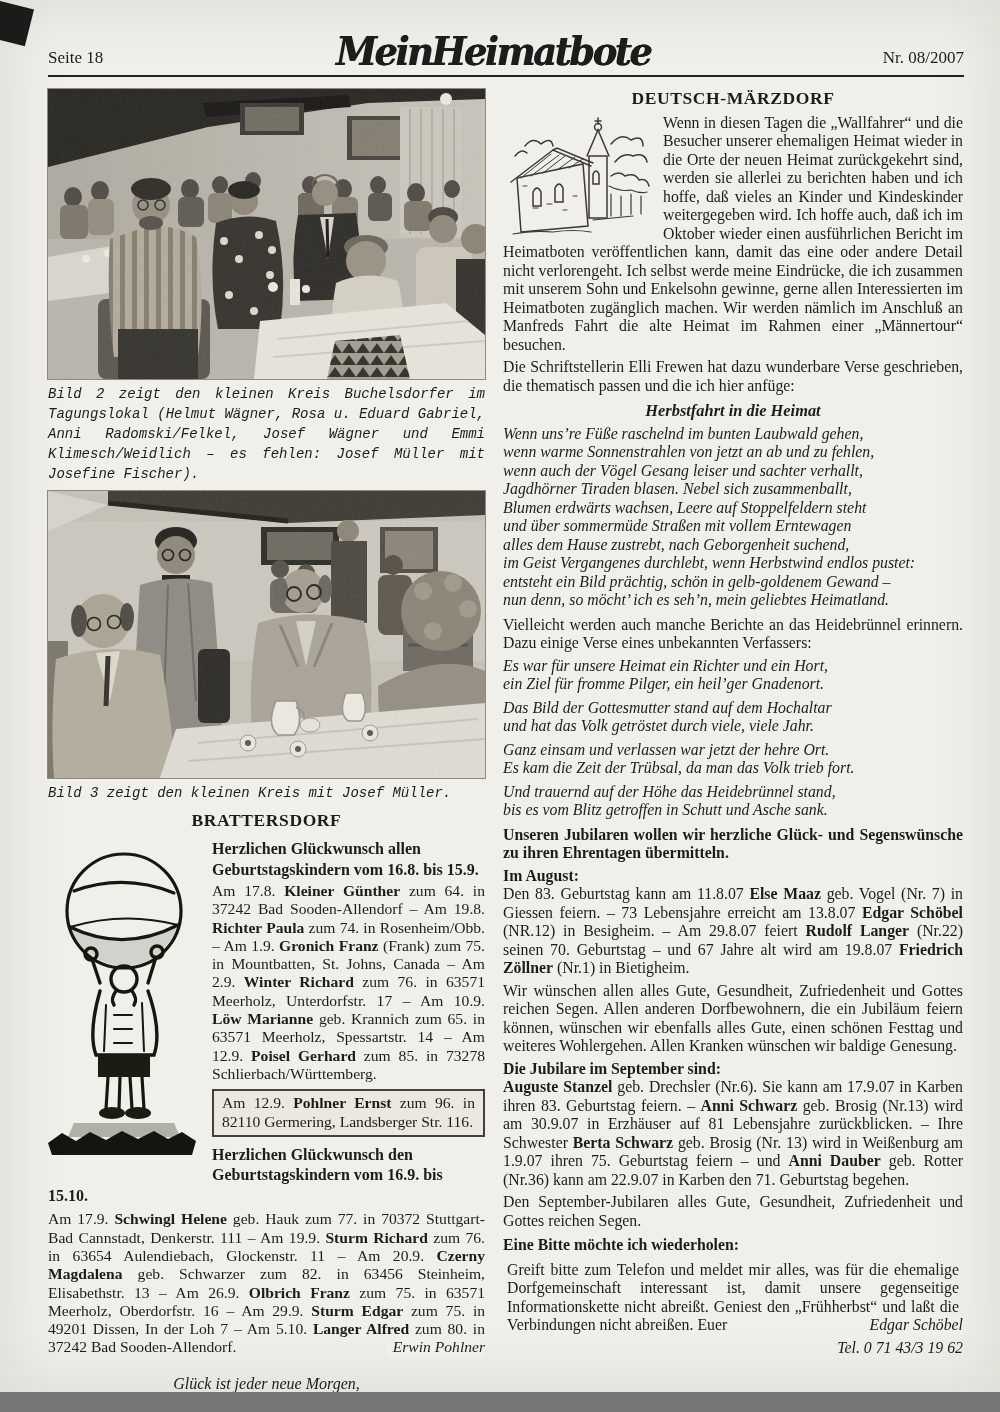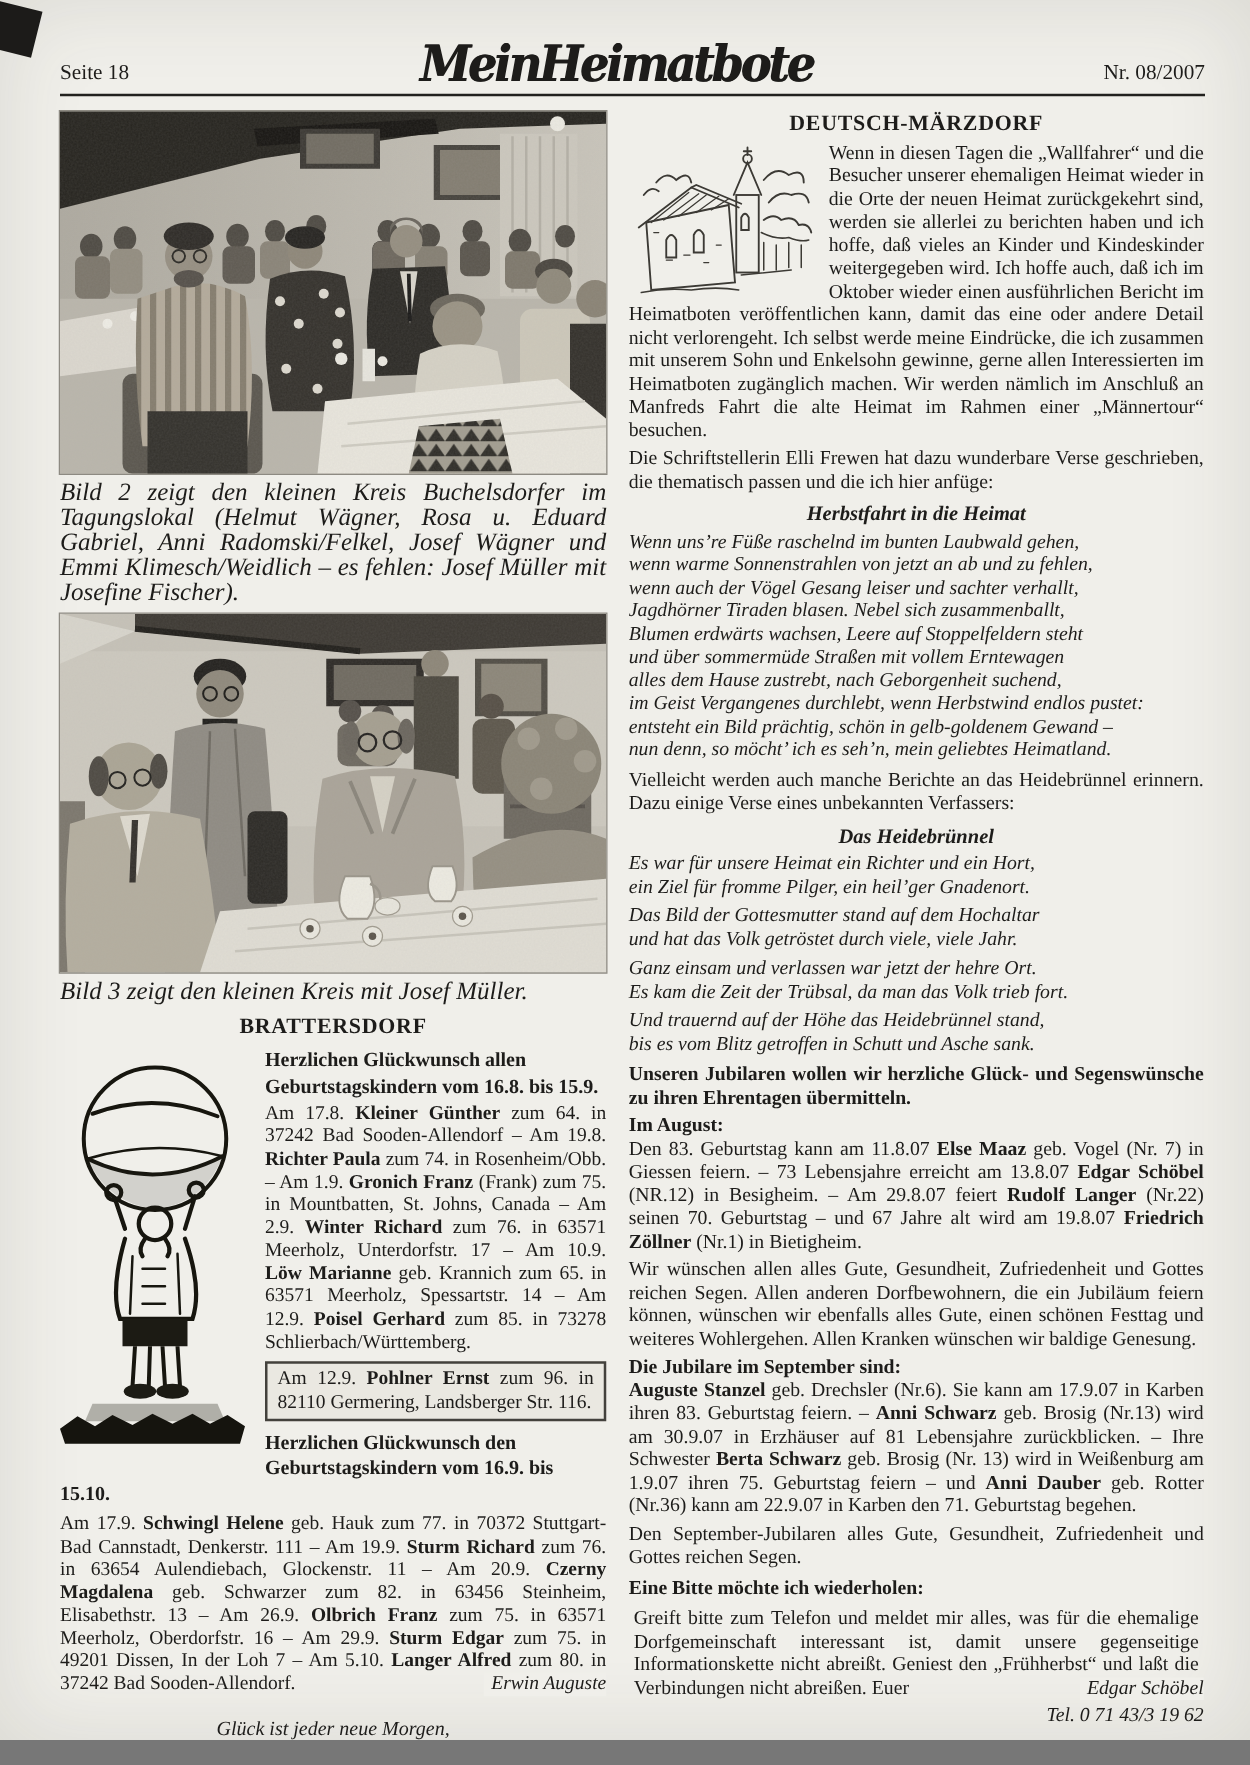--- a/index.html
+++ b/index.html
@@ -19,22 +19,22 @@
   .content{display:flex;gap:18px;margin:12px 35px 0 48px;}
   .col-left{width:437px;flex:none;}
   .col-right{width:460px;flex:none;font-size:15.8px;line-height:18.5px;text-align:justify;
         hyphens:auto;}
   .col-right p{margin:0 0 4px;}
   
   .photo{width:437px;background:#b6b2a8;outline:1px solid #8d8a82;}
   .photo1{height:290px;}
   .photo2{height:287px;}
   .photo svg{display:block;width:100%;height:100%;}
-  .caption{font-style:italic;font-size:20px;line-height:20px;margin:5px 0 7px;
-        text-align:justify;hyphens:auto;}
+  .caption{font-style:italic;font-size:14px;line-height:20px;margin:5px 0 7px;
+        text-align:justify;hyphens:auto;font-family:Liberation Mono, monospace;}
   
   .sec-title{text-align:center;font-weight:bold;font-size:17.5px;letter-spacing:.6px;
         margin:4px 0 8px;}
   .col-right .sec-title{margin:0 0 6px;}
   
   .bday-section{font-size:15.6px;line-height:18.3px;}
   .gnome-float{float:left;width:158px;height:330px;margin:2px 10px 0 -4px;}
   .gnome-float svg{width:100%;height:100%;}
   .bday-head{font-weight:bold;font-size:16px;line-height:20.5px;margin:0 0 2px;text-align:left;}
   .bday{margin:0 0 4px;text-align:justify;hyphens:auto;}
@@ -280,21 +280,21 @@
         <p class="bday"><span>Am 17.8. </span><b>Kleiner Günther</b><span> zum 64. in 37242 Bad Sooden-Allendorf – Am 19.8. </span><b>Richter Paula</b><span> zum 74. in Rosenheim/Obb. – Am 1.9. </span><b>Gronich Franz</b><span> (Frank) zum 75. in Mountbatten, St. Johns, Canada – Am 2.9. </span><b>Winter Richard</b><span> zum 76. in 63571 Meerholz, Unterdorfstr. 17 – Am 10.9. </span><b>Löw Marianne</b><span> geb. Krannich zum 65. in 63571 Meerholz, Spessartstr. 14 – Am 12.9. </span><b>Poisel Gerhard</b><span> zum 85. in 73278 Schlierbach/Württemberg.</span></p>
 
         <div class="bday-box">
           <p class="bday"><span>Am 12.9. </span><b>Pohlner Ernst</b><span> zum 96. in 82110 Germering, Landsberger Str. 116.</span></p>
         </div>
 
         <p class="bday-head">Herzlichen Glückwunsch den Geburtstagskindern vom 16.9. bis 15.10.</p>
 
         <div class="sig-wrap">
           <p class="bday"><span>Am 17.9. </span><b>Schwingl Helene</b><span> geb. Hauk zum 77. in 70372 Stuttgart-Bad Cannstadt, Denkerstr. 111 – Am 19.9. </span><b>Sturm Richard</b><span> zum 76. in 63654 Aulendiebach, Glockenstr. 11 – Am 20.9. </span><b>Czerny Magdalena</b><span> geb. Schwarzer zum 82. in 63456 Steinheim, Elisabethstr. 13 – Am 26.9. </span><b>Olbrich Franz</b><span> zum 75. in 63571 Meerholz, Oberdorfstr. 16 – Am 29.9. </span><b>Sturm Edgar</b><span> zum 75. in 49201 Dissen, In der Loh 7 – Am 5.10. </span><b>Langer Alfred</b><span> zum 80. in 37242 Bad Sooden-Allendorf.</span></p>
-          <span class="sig">Erwin Auguste</span>
+          <span class="sig">Erwin Pohlner</span>
         </div>
       </div>
 
       <div class="poem-left">
         <div class="gl">Glück ist jeder neue Morgen,</div>
         <div class="gl">Glück ist bunte Blumenpracht,</div>
         <div class="gl">Glück sind Tage ohne Sorgen,</div>
 
       </div>
     </div>
@@ -340,21 +340,20 @@
         <div class="pline">Blumen erdwärts wachsen, Leere auf Stoppelfeldern steht</div>
         <div class="pline">und über sommermüde Straßen mit vollem Erntewagen</div>
         <div class="pline">alles dem Hause zustrebt, nach Geborgenheit suchend,</div>
         <div class="pline">im Geist Vergangenes durchlebt, wenn Herbstwind endlos pustet:</div>
         <div class="pline">entsteht ein Bild prächtig, schön in gelb-goldenem Gewand –</div>
         <div class="pline">nun denn, so möcht’ ich es seh’n, mein geliebtes Heimatland.</div>
       </div>
 
       <p>Vielleicht werden auch manche Berichte an das Heidebrünnel erinnern. Dazu einige Verse eines unbekannten Verfassers:</p>
 
-      <h3 class="poem-title">Das Heidebrünnel</h3>
       <div class="poem-block">
         <div class="stanza">
           <div class="pline">Es war für unsere Heimat ein Richter und ein Hort,</div>
           <div class="pline">ein Ziel für fromme Pilger, ein heil’ger Gnadenort.</div>
         </div>
         <div class="stanza">
           <div class="pline">Das Bild der Gottesmutter stand auf dem Hochaltar</div>
           <div class="pline">und hat das Volk getröstet durch viele, viele Jahr.</div>
         </div>
         <div class="stanza">

